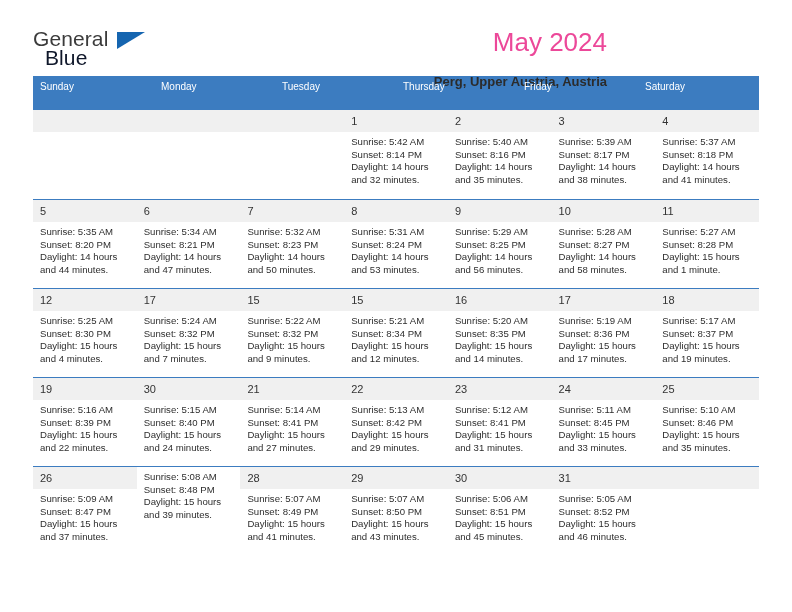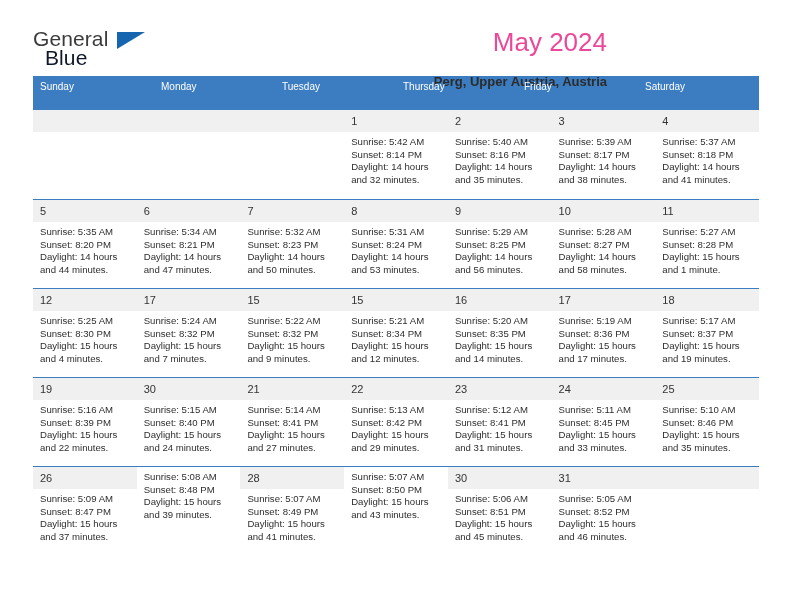--- a/index.html
+++ b/index.html
@@ -434,20 +434,21 @@
           <div class="day-cell">
     <div class="day-number">28</div>
     <div class="day-info">
       <div>Sunrise: 5:07 AM</div>
       <div>Sunset: 8:49 PM</div>
       <div>Daylight: 15 hours</div>
       <div>and 41 minutes.</div>
     </div>
   </div>
           <div class="day-cell">
+    <div class="day-number">29</div>
     <div class="day-info">
       <div>Sunrise: 5:07 AM</div>
       <div>Sunset: 8:50 PM</div>
       <div>Daylight: 15 hours</div>
       <div>and 43 minutes.</div>
     </div>
   </div>
           <div class="day-cell">
     <div class="day-number">30</div>
     <div class="day-info">

